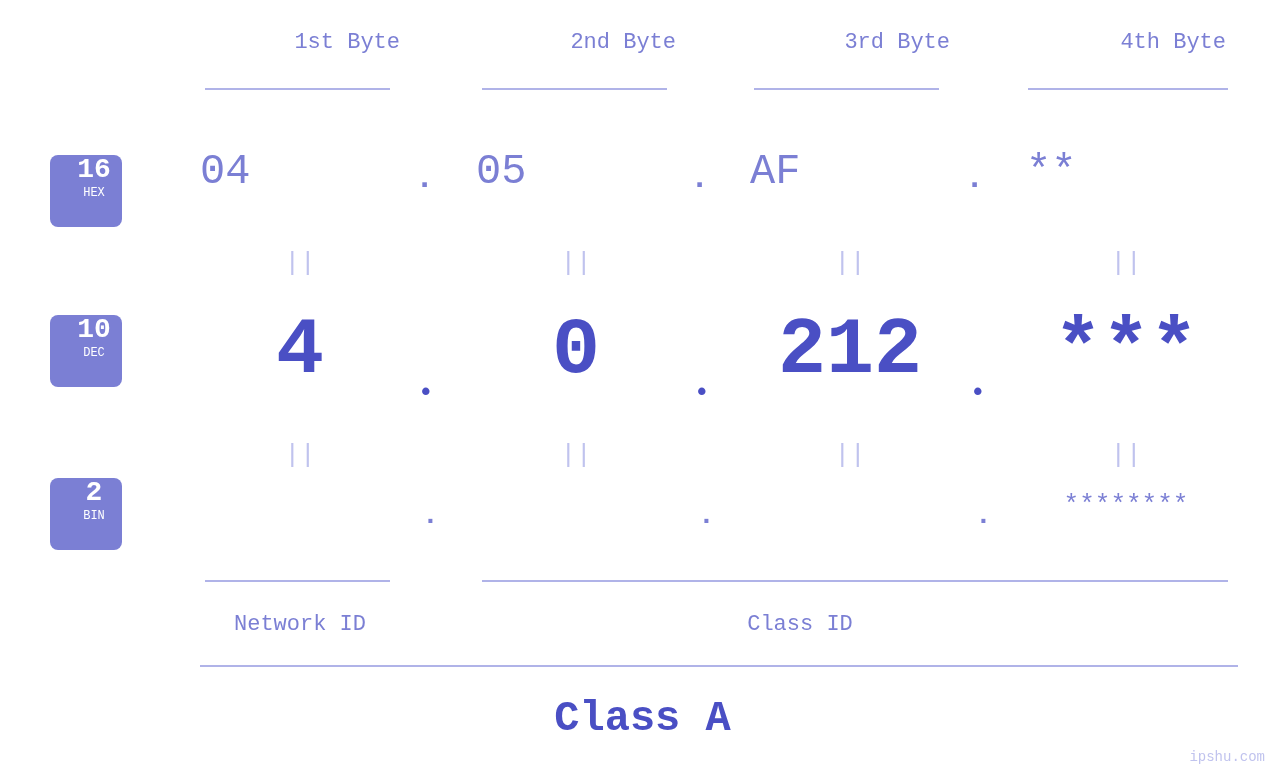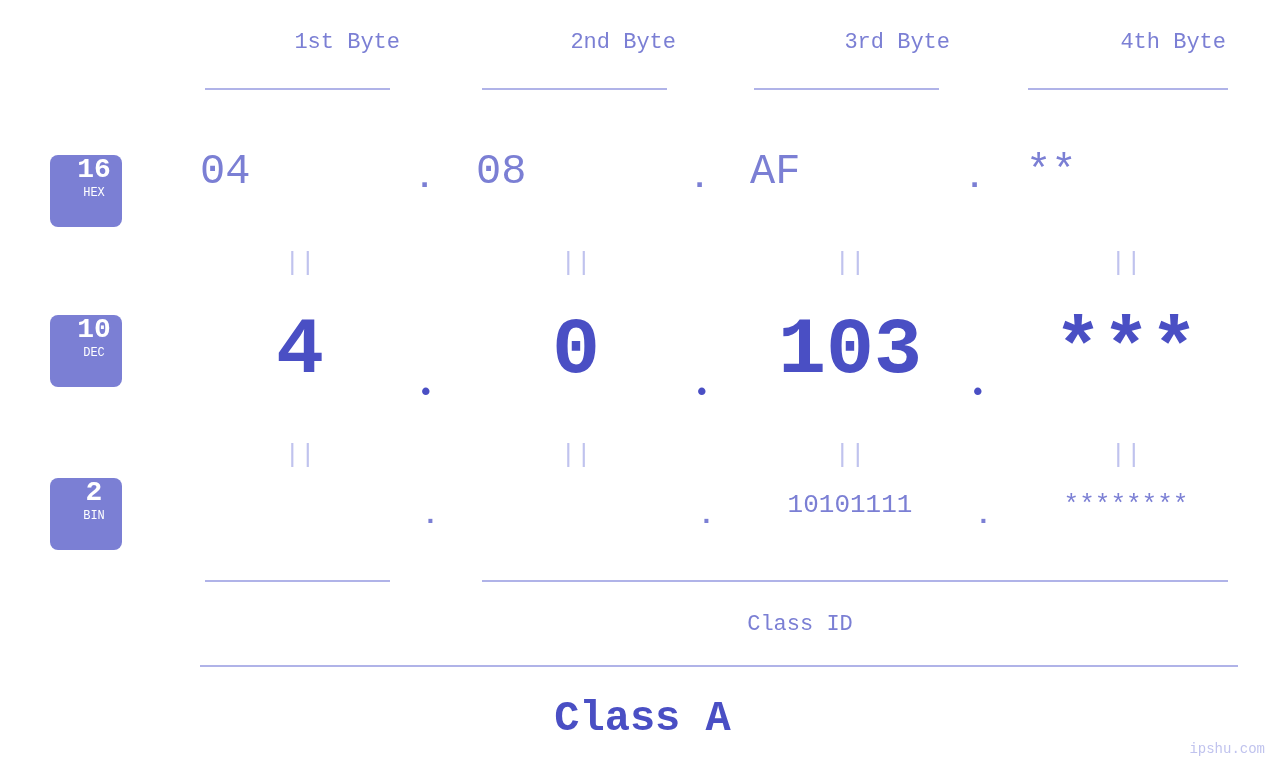--- a/index.html
+++ b/index.html
@@ -165,21 +165,21 @@
       font-size: 42px;
       font-weight: bold;
       text-align: center;
       left: 0;
       right: 0;
     }
 
     
     .watermark {
       position: absolute;
-      bottom: 10px;
+      bottom: 2px;
       right: 20px;
       color: #c0c3ee;
       font-size: 14px;
     }
   </style>
 </head>
 <body>
 
 <div class="main-container">
 
@@ -213,21 +213,21 @@
 
   <div class="top-bracket" style="left:205px; width:185px;"></div>
   <div class="top-bracket" style="left:482px; width:185px;"></div>
   <div class="top-bracket" style="left:754px; width:185px;"></div>
   <div class="top-bracket" style="left:1028px; width:200px;"></div>
 
   <div class="hex-value col1-hex">
     <span>04</span>
   </div>
   <div class="hex-value col2-hex">
-    <span>08</span>
+    <span>05</span>
   </div>
   <div class="hex-value col3-hex">
     <span>AF</span>
   </div>
   <div class="hex-value col4-hex">
     <span>**</span>
   </div>
 
   <div class="dot" style="top:160px; left:415px; font-size:32px; color:#7b7fd4;">.</div>
   <div class="dot" style="top:160px; left:690px; font-size:32px; color:#7b7fd4;">.</div>
@@ -238,50 +238,50 @@
   <div class="equals" style="top:248px; left:750px;">||</div>
   <div class="equals" style="top:248px; left:1026px;">||</div>
 
   <div class="dec-value col1-dec">
     <span>4</span>
   </div>
   <div class="dec-value col2-dec">
     <span>0</span>
   </div>
   <div class="dec-value col3-dec">
-    <span>103</span>
+    <span>212</span>
   </div>
   <div class="dec-value col4-dec">
     <span>***</span>
   </div>
 
   <div class="dot" style="top:378px; left:418px; font-size:26px; color:#4a4fc4;">•</div>
   <div class="dot" style="top:378px; left:694px; font-size:26px; color:#4a4fc4;">•</div>
   <div class="dot" style="top:378px; left:970px; font-size:26px; color:#4a4fc4;">•</div>
 
   <div class="equals" style="top:440px; left:200px;">||</div>
   <div class="equals" style="top:440px; left:476px;">||</div>
   <div class="equals" style="top:440px; left:750px;">||</div>
   <div class="equals" style="top:440px; left:1026px;">||</div>
 
-  <div class="bin-value col3-bin">
-    <span>10101111</span>
-  </div>
   <div class="bin-value col4-bin">
     <span>********</span>
   </div>
 
   <div class="dot" style="top:500px; left:422px; font-size:28px; color:#7b7fd4;">.</div>
   <div class="dot" style="top:500px; left:698px; font-size:28px; color:#7b7fd4;">.</div>
   <div class="dot" style="top:500px; left:975px; font-size:28px; color:#7b7fd4;">.</div>
 
   <div class="bottom-bracket" style="left:205px; width:185px;"></div>
 
   <div class="bottom-bracket" style="left:482px; width:746px;"></div>
 
+  <div class="section-label" style="left:200px; width:200px;">
+    <span>Network ID</span>
+  </div>
   <div class="section-label" style="left:700px; width:200px;">
     <span>Class ID</span>
   </div>
 
   <div style="position:absolute; top:665px; left:200px; width:1038px; height:2px; background-color:#b0b3e8;"></div>
 
   <div class="class-label">
     <span>Class A</span>
   </div>
 

